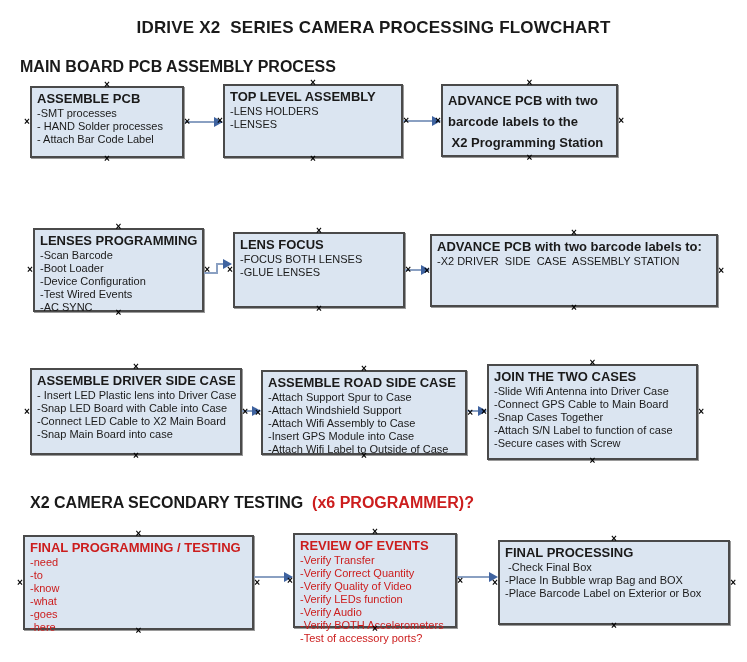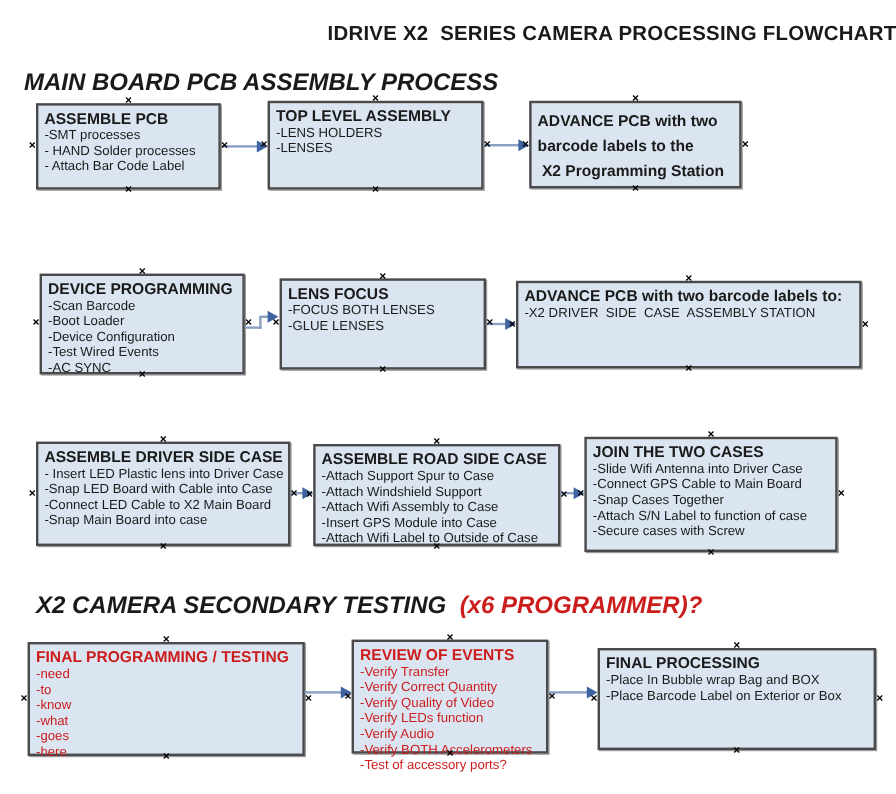--- a/index.html
+++ b/index.html
@@ -1,25 +1,25 @@
 <!DOCTYPE html>
 <html><head>
 <meta charset="utf-8">
 <style>
   html,body{margin:0;padding:0;background:#ffffff;}
   .canvas{
     position:relative;width:747px;height:662px;background:#ffffff;
     font-family:"Liberation Sans", sans-serif;color:#1a1a1a;overflow:hidden;
   }
   .main-title{
-    position:absolute;top:18px;left:0;width:747px;text-align:right;
+    position:absolute;top:18px;left:0;width:747px;text-align:center;
     font-size:17px;font-weight:bold;letter-spacing:.2px;white-space:pre;
   }
   .sec-heading{
-    position:absolute;font-size:20px;font-weight:bold;white-space:pre;font-style:italic;
+    position:absolute;font-size:16px;font-weight:bold;white-space:pre;
   }
   .sec-heading .red{color:#cc1d1d;}
   .box{
     position:absolute;background:#dbe5f1;border:2px solid #4a4a4a;
     box-shadow:1px 1px 0 #9a9a9a;box-sizing:border-box;
     padding:2px 3px 2px 5px;overflow:visible;
   }
   .box-title{font-size:13px;font-weight:bold;line-height:17px;white-space:pre;}
   .box-title.tall{line-height:21px;padding-top:2px;}
   .box-item{font-size:11px;line-height:13px;white-space:pre;}
@@ -80,21 +80,21 @@
     <div class="al"></div>
     <div class="ah"></div>
   </div>
   <div class="arrow" style="left:403px;top:116px;width:38px;">
     <div class="al"></div>
     <div class="ah"></div>
   </div>
 
 
   <div class="box" style="left:33px;top:228px;width:171px;height:84px;">
-    <div class="box-title">DEVICE PROGRAMMING</div>
+    <div class="box-title">LENSES PROGRAMMING</div>
     <div class="box-item">-Scan Barcode</div>
     <div class="box-item">-Boot Loader</div>
     <div class="box-item">-Device Configuration</div>
     <div class="box-item">-Test Wired Events</div>
     <div class="box-item">-AC SYNC</div>
   <span class="hx" style="left:50%;top:-8px;transform:translateX(-50%);">×</span>
       <span class="hx" style="left:50%;bottom:-8px;transform:translateX(-50%);">×</span>
       <span class="hx" style="left:-8px;top:50%;transform:translateY(-50%);">×</span>
       <span class="hx" style="right:-8px;top:50%;transform:translateY(-50%);">×</span>
     </div>
@@ -203,20 +203,21 @@
     <div class="box-item red-text">-Verify BOTH Accelerometers</div>
     <div class="box-item red-text">-Test of accessory ports?</div>
   <span class="hx" style="left:50%;top:-8px;transform:translateX(-50%);">×</span>
       <span class="hx" style="left:50%;bottom:-8px;transform:translateX(-50%);">×</span>
       <span class="hx" style="left:-8px;top:50%;transform:translateY(-50%);">×</span>
       <span class="hx" style="right:-8px;top:50%;transform:translateY(-50%);">×</span>
     </div>
 
   <div class="box" style="left:498px;top:540px;width:232px;height:85px;">
     <div class="box-title">FINAL PROCESSING</div>
+    <div class="box-item"> -Check Final Box</div>
     <div class="box-item">-Place In Bubble wrap Bag and BOX</div>
     <div class="box-item">-Place Barcode Label on Exterior or Box</div>
   <span class="hx" style="left:50%;top:-8px;transform:translateX(-50%);">×</span>
       <span class="hx" style="left:50%;bottom:-8px;transform:translateX(-50%);">×</span>
       <span class="hx" style="left:-8px;top:50%;transform:translateY(-50%);">×</span>
       <span class="hx" style="right:-8px;top:50%;transform:translateY(-50%);">×</span>
     </div>
 
   <div class="arrow" style="left:254px;top:572px;width:39px;">
     <div class="al"></div>

